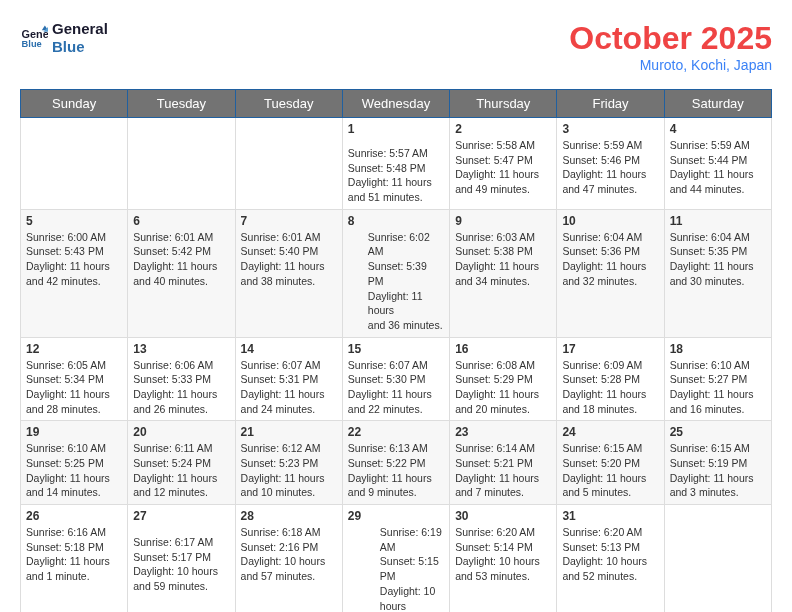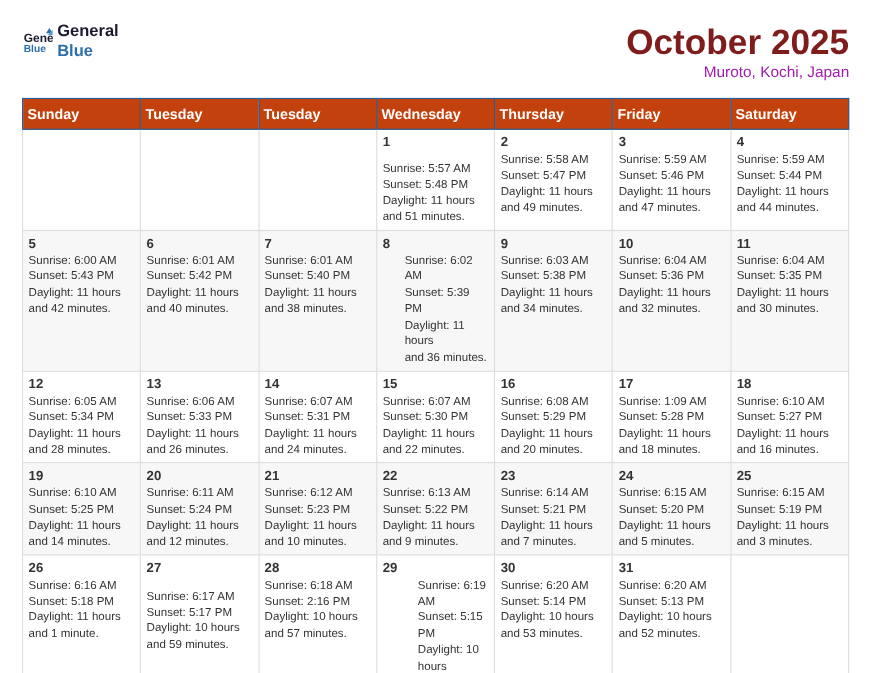--- a/index.html
+++ b/index.html
@@ -24,38 +24,38 @@
     .logo-icon {
       width: 28px;
       height: 28px;
     }
     .title-block {
       text-align: right;
     }
     .month-title {
       font-size: 32px;
       font-weight: bold;
-      color: #7f1d1d;
+      color: #ef4444;
     }
     .location {
       font-size: 14px;
-      color: #a21caf;
+      color: #3b82f6;
     }
     .calendar {
       width: 100%;
       border-collapse: collapse;
       border: 1px solid #ccc;
     }
     .calendar th {
-      background-color: #c2410c;
+      background-color: #737373;
       color: #fff;
       font-size: 13px;
-      font-weight: bold;
+      font-weight: normal;
       padding: 6px 4px;
-      text-align: left;
+      text-align: center;
       border: 1px solid #2060a0;
     }
     .calendar td {
       vertical-align: top;
       border: 1px solid #ddd;
       padding: 4px 5px;
       width: 107px;
       min-height: 80px;
       font-size: 10.5px;
       color: #333;
@@ -228,21 +228,21 @@
         </td>
         <td>
           <span class="day-num">16</span>
           <div class="day-info" style="white-space: pre-line;">Sunrise: 6:08 AM
 Sunset: 5:29 PM
 Daylight: 11 hours
 and 20 minutes.</div>
         </td>
         <td>
           <span class="day-num">17</span>
-          <div class="day-info" style="white-space: pre-line;">Sunrise: 1:09 AM
+          <div class="day-info" style="white-space: pre-line;">Sunrise: 6:09 AM
 Sunset: 5:28 PM
 Daylight: 11 hours
 and 18 minutes.</div>
         </td>
         <td>
           <span class="day-num">18</span>
           <div class="day-info" style="white-space: pre-line;">Sunrise: 6:10 AM
 Sunset: 5:27 PM
 Daylight: 11 hours
 and 16 minutes.</div>

